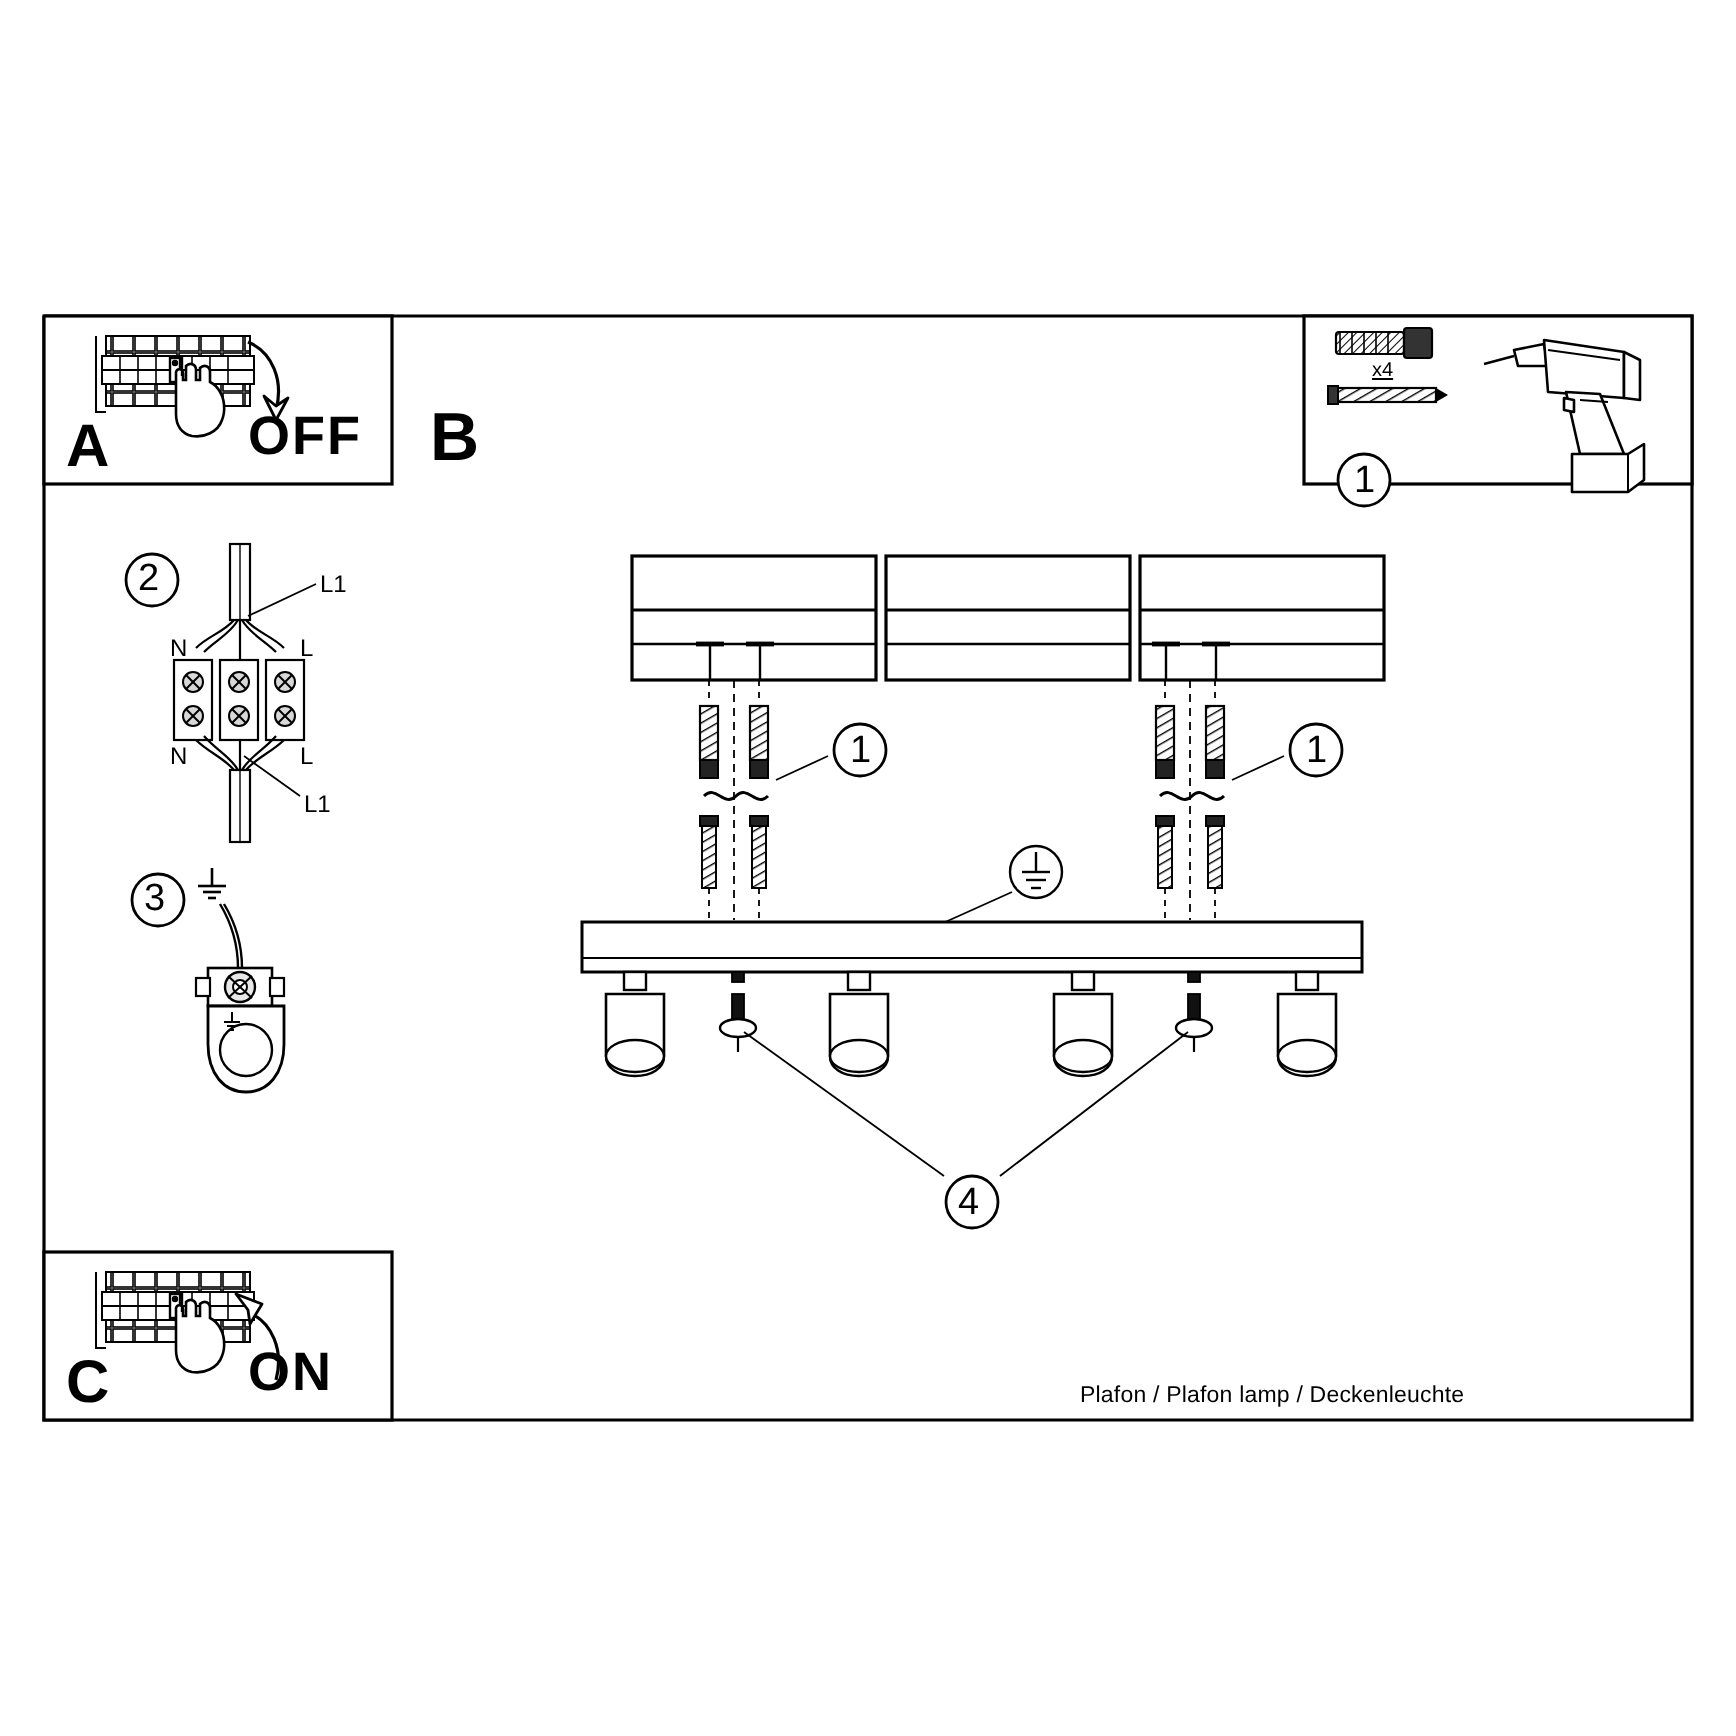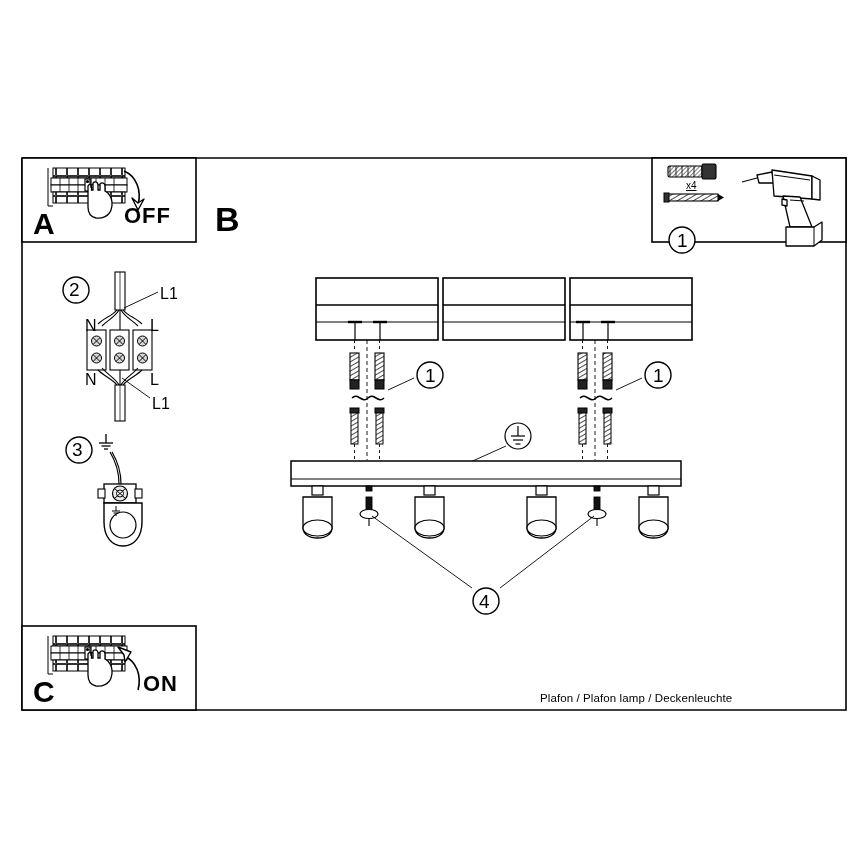--- a/index.html
+++ b/index.html
@@ -29,34 +29,34 @@
     white-space: pre;
     line-height: 1;
     color: #000;
   }
   .lbl-big {
     font-size: 30px;
     font-weight: bold;
     letter-spacing: 0.5px;
   }
   .lbl-state {
-    font-size: 22px;
+    font-size: 27px;
     font-weight: bold;
     letter-spacing: 1px;
   }
   .lbl-section {
     font-size: 34px;
     font-weight: bold;
   }
   .lbl-x4 {
     font-size: 10px;
     text-decoration: underline;
   }
   .lbl-wire {
-    font-size: 16px;
+    font-size: 12px;
   }
   .footer-line {
     font-size: 11.5px;
     letter-spacing: 0.1px;
   }
 </style>
 </head>
 <body>
 
 <div id="sheet">
@@ -464,21 +464,21 @@
     </g>
 
   </svg>
 
   <div class="txt lbl-big" style="left:33px; top:209px;">A</div>
   <div class="txt lbl-state" style="left:124px; top:205px;">OFF</div>
 
   <div class="txt lbl-section" style="left:215px; top:202px;">B</div>
 
   <div class="txt lbl-big" style="left:33px; top:677px;">C</div>
-  <div class="txt lbl-state" style="left:124px; top:673px;margin-left:19px;">ON</div>
+  <div class="txt lbl-state" style="left:124px; top:673px;">ON</div>
 
   <div class="txt lbl-x4" style="left:686px; top:181px;">x4</div>
 
   <div class="txt" style="left:677px; top:231px; font-size:19px;">1</div>
   <div class="txt" style="left:425px; top:366px; font-size:19px;">1</div>
   <div class="txt" style="left:653px; top:366px; font-size:19px;">1</div>
   <div class="txt" style="left:69px; top:280px; font-size:19px;">2</div>
   <div class="txt" style="left:72px; top:440px; font-size:19px;">3</div>
   <div class="txt" style="left:479px; top:592px; font-size:19px;">4</div>
 

